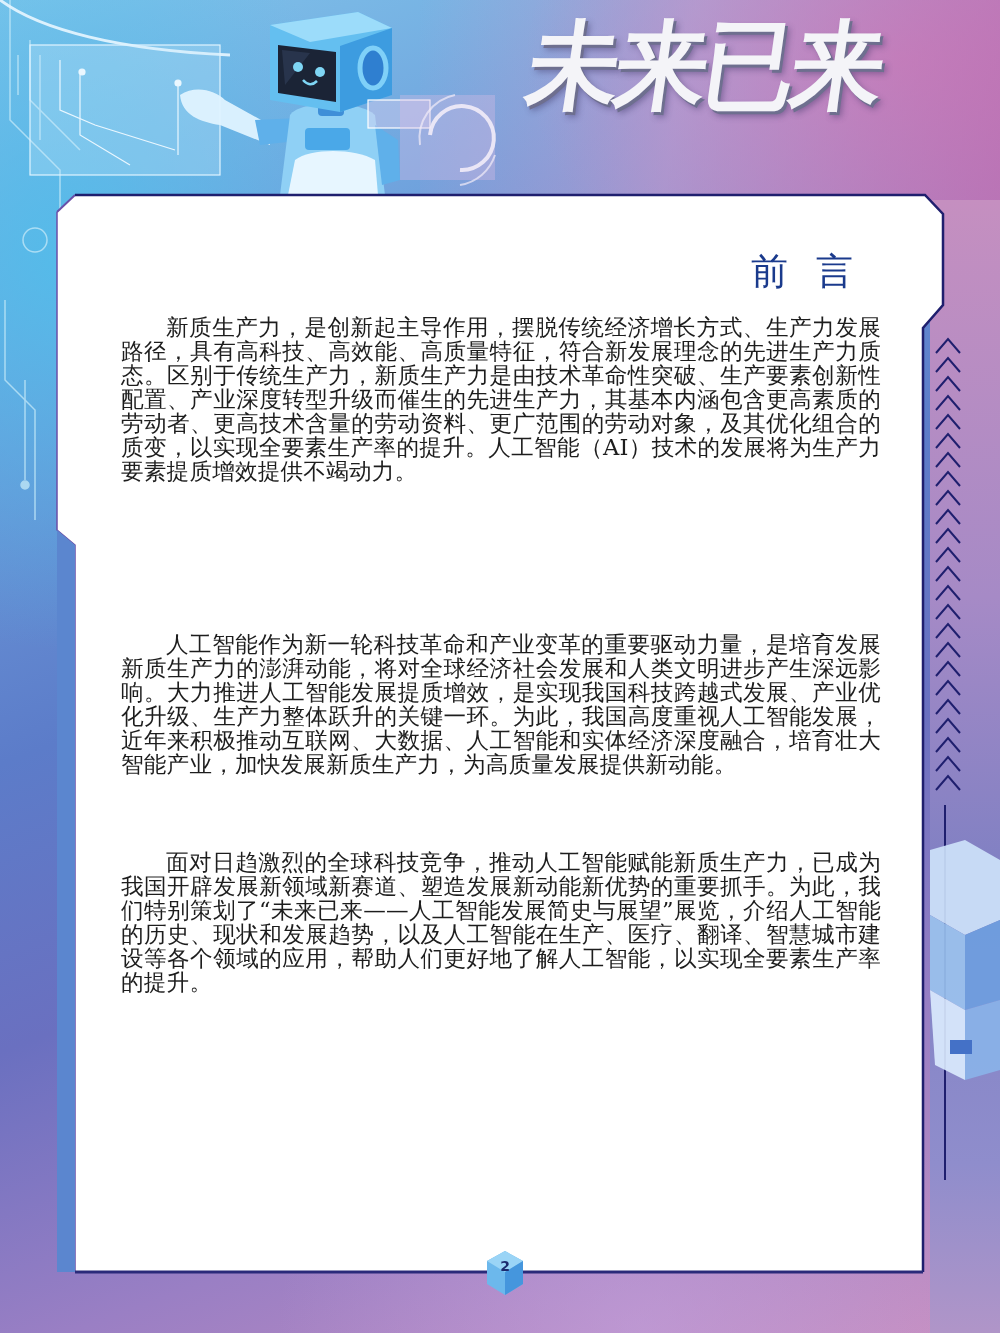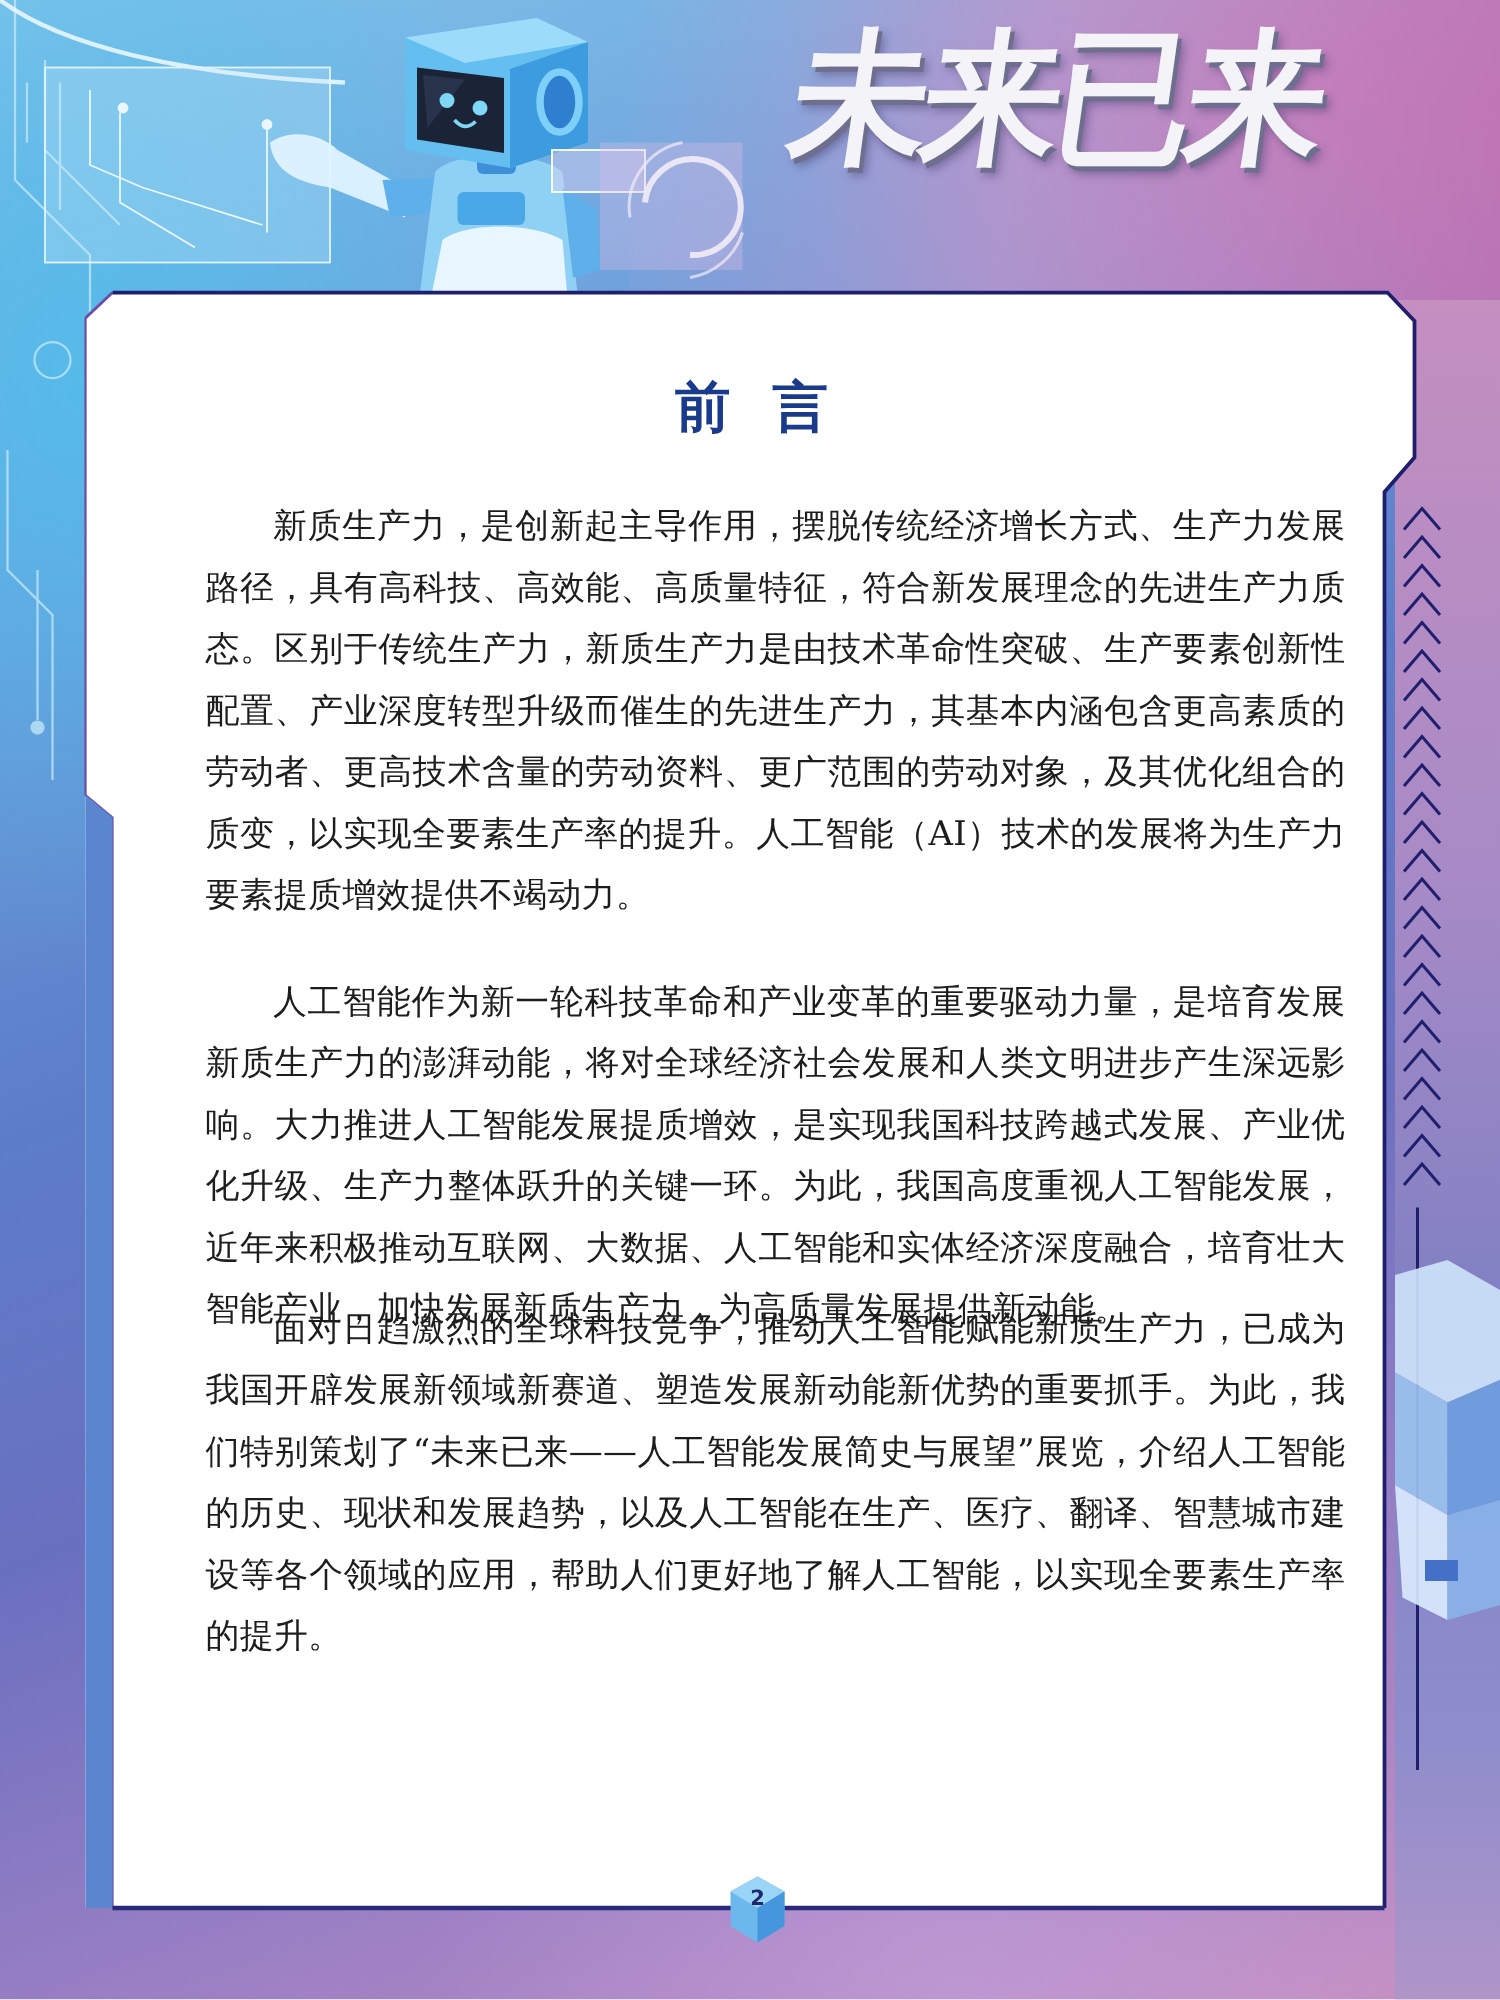--- a/index.html
+++ b/index.html
@@ -29,25 +29,25 @@
         color:#f4f4f8; transform:skewX(-8deg) scaleY(1.05);
         text-shadow: 3px 3px 0 #6e6f8f, 5px 5px 6px rgba(60,50,100,0.45); }
   .title-sub { position:absolute; left:640px; top:152px; font-family:"DejaVu Sans","Liberation Sans",sans-serif;
         font-size:20px; letter-spacing:6px; color:#1d4ed8; font-style:italic;
         text-shadow: 1px 1px 2px rgba(80,50,110,0.5); margin-top: 40px; }
 
   
   .panel { position:absolute; left:0; top:0; width:1000px; height:1333px; }
 
   .content { position:absolute; left:121px; top:0; width:760px; }
-  .heading { position:absolute; left:0; width:760px; top:247px; text-align:center;
-        font-family:"DejaVu Serif","Liberation Serif",serif; font-weight:bold; font-size:37px;
+  .heading { position:absolute; left:0; width:760px; top:247px; text-align:right;
+        font-family:"DejaVu Serif","Liberation Serif",serif; font-weight:normal; font-size:37px;
         color:#1a3a8c; letter-spacing:28px; text-indent:28px; }
-  .para { position:absolute; left:0; width:760px; margin:16px;
-        font-family:"DejaVu Serif","Liberation Serif",serif; font-size:22.6px; line-height:41px;
+  .para { position:absolute; left:0; width:760px; margin:0;
+        font-family:"DejaVu Serif","Liberation Serif",serif; font-size:22.6px; line-height:24px;
         color:#1d1d1d; text-indent:45px; text-align:justify; letter-spacing:0.2px; }
   .p1 { top:315px; }
   .p2 { top:632px; }
   .p3 { top:850px; }
 
   .chevrons { position:absolute; left:932px; top:335px; width:40px; height:460px; }
   .page-badge { position:absolute; left:485px; top:1250px; width:40px; height:46px; }
   .page-num { position:absolute; left:485px; top:1258px; width:40px; text-align:center;
         font-family:"DejaVu Sans","Liberation Sans",sans-serif; font-weight:bold; font-size:14px; color:#1d2a6e; }
   .cubes { position:absolute; left:925px; top:840px; width:75px; height:260px; }

